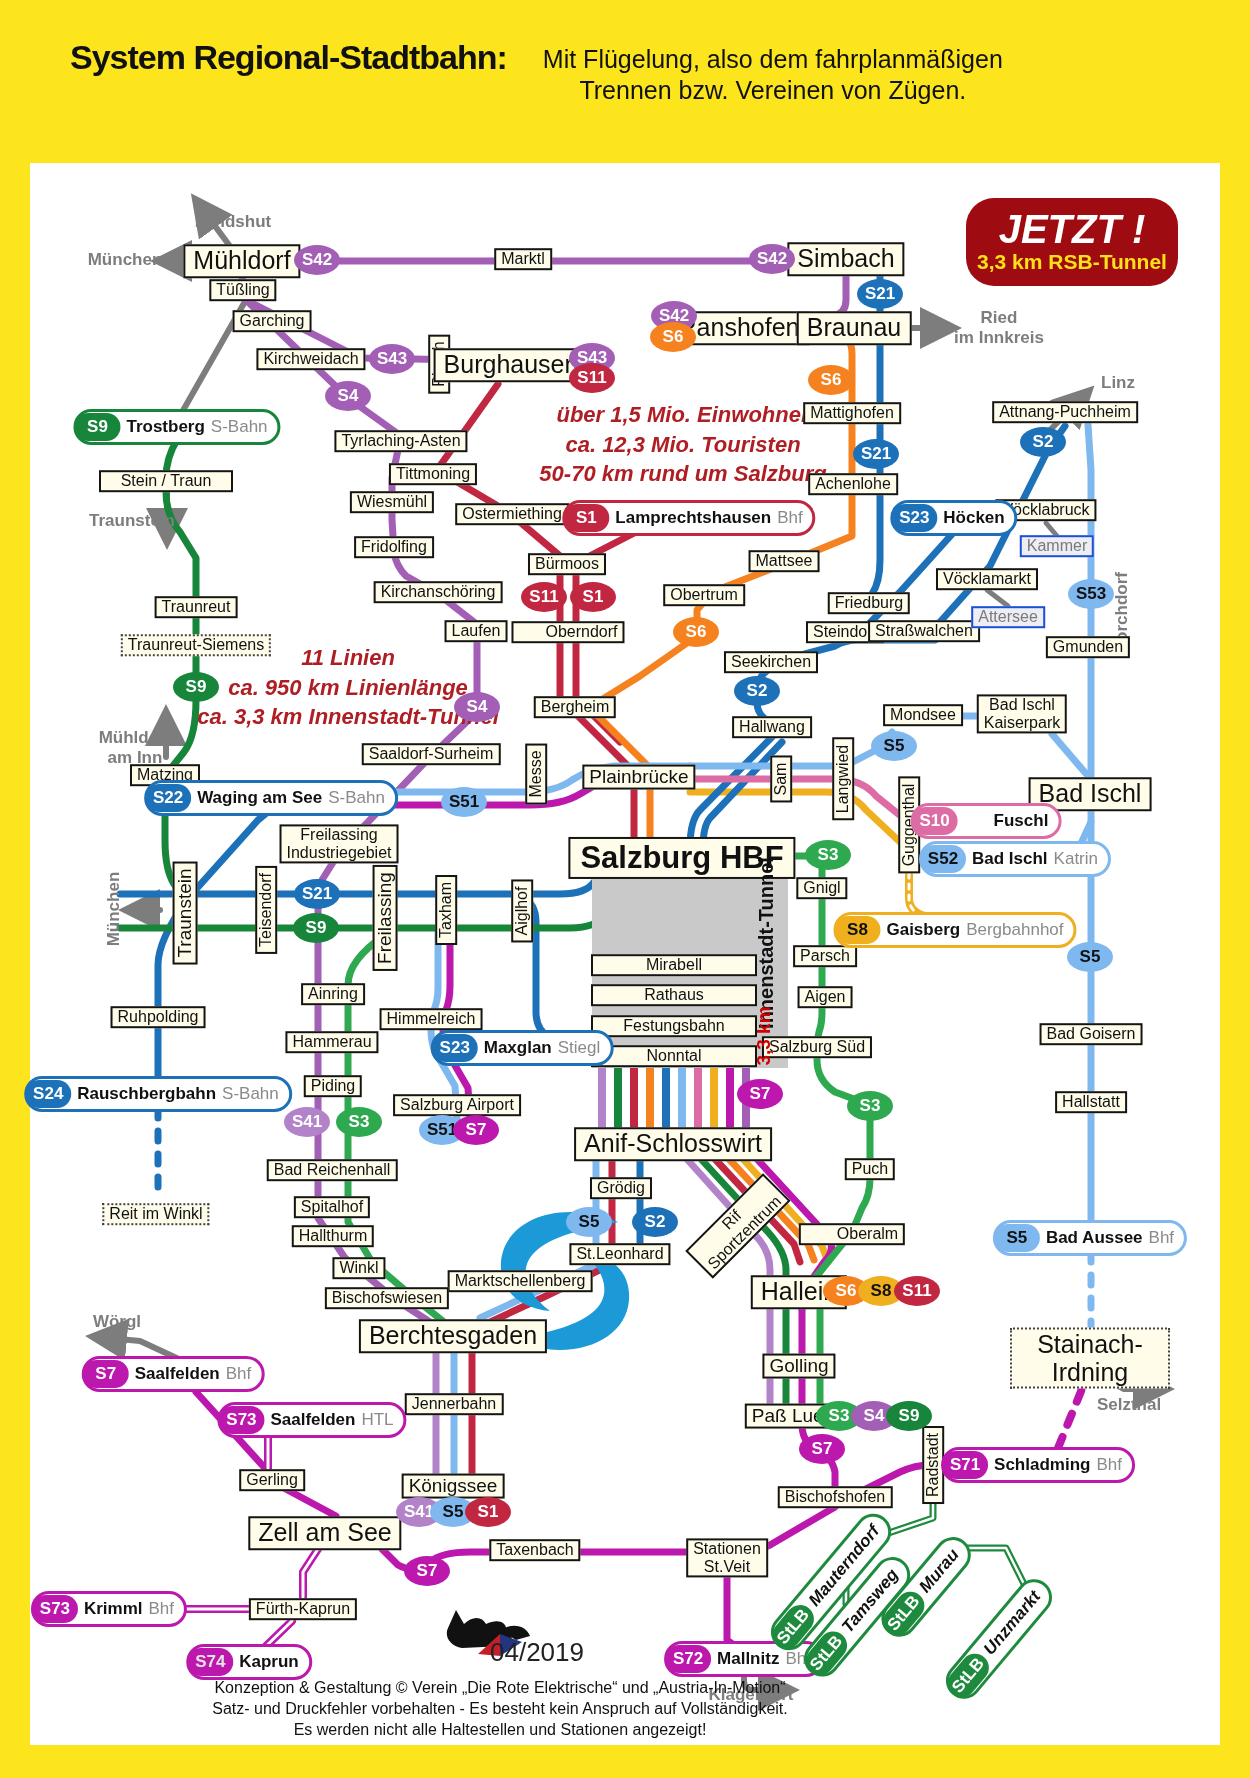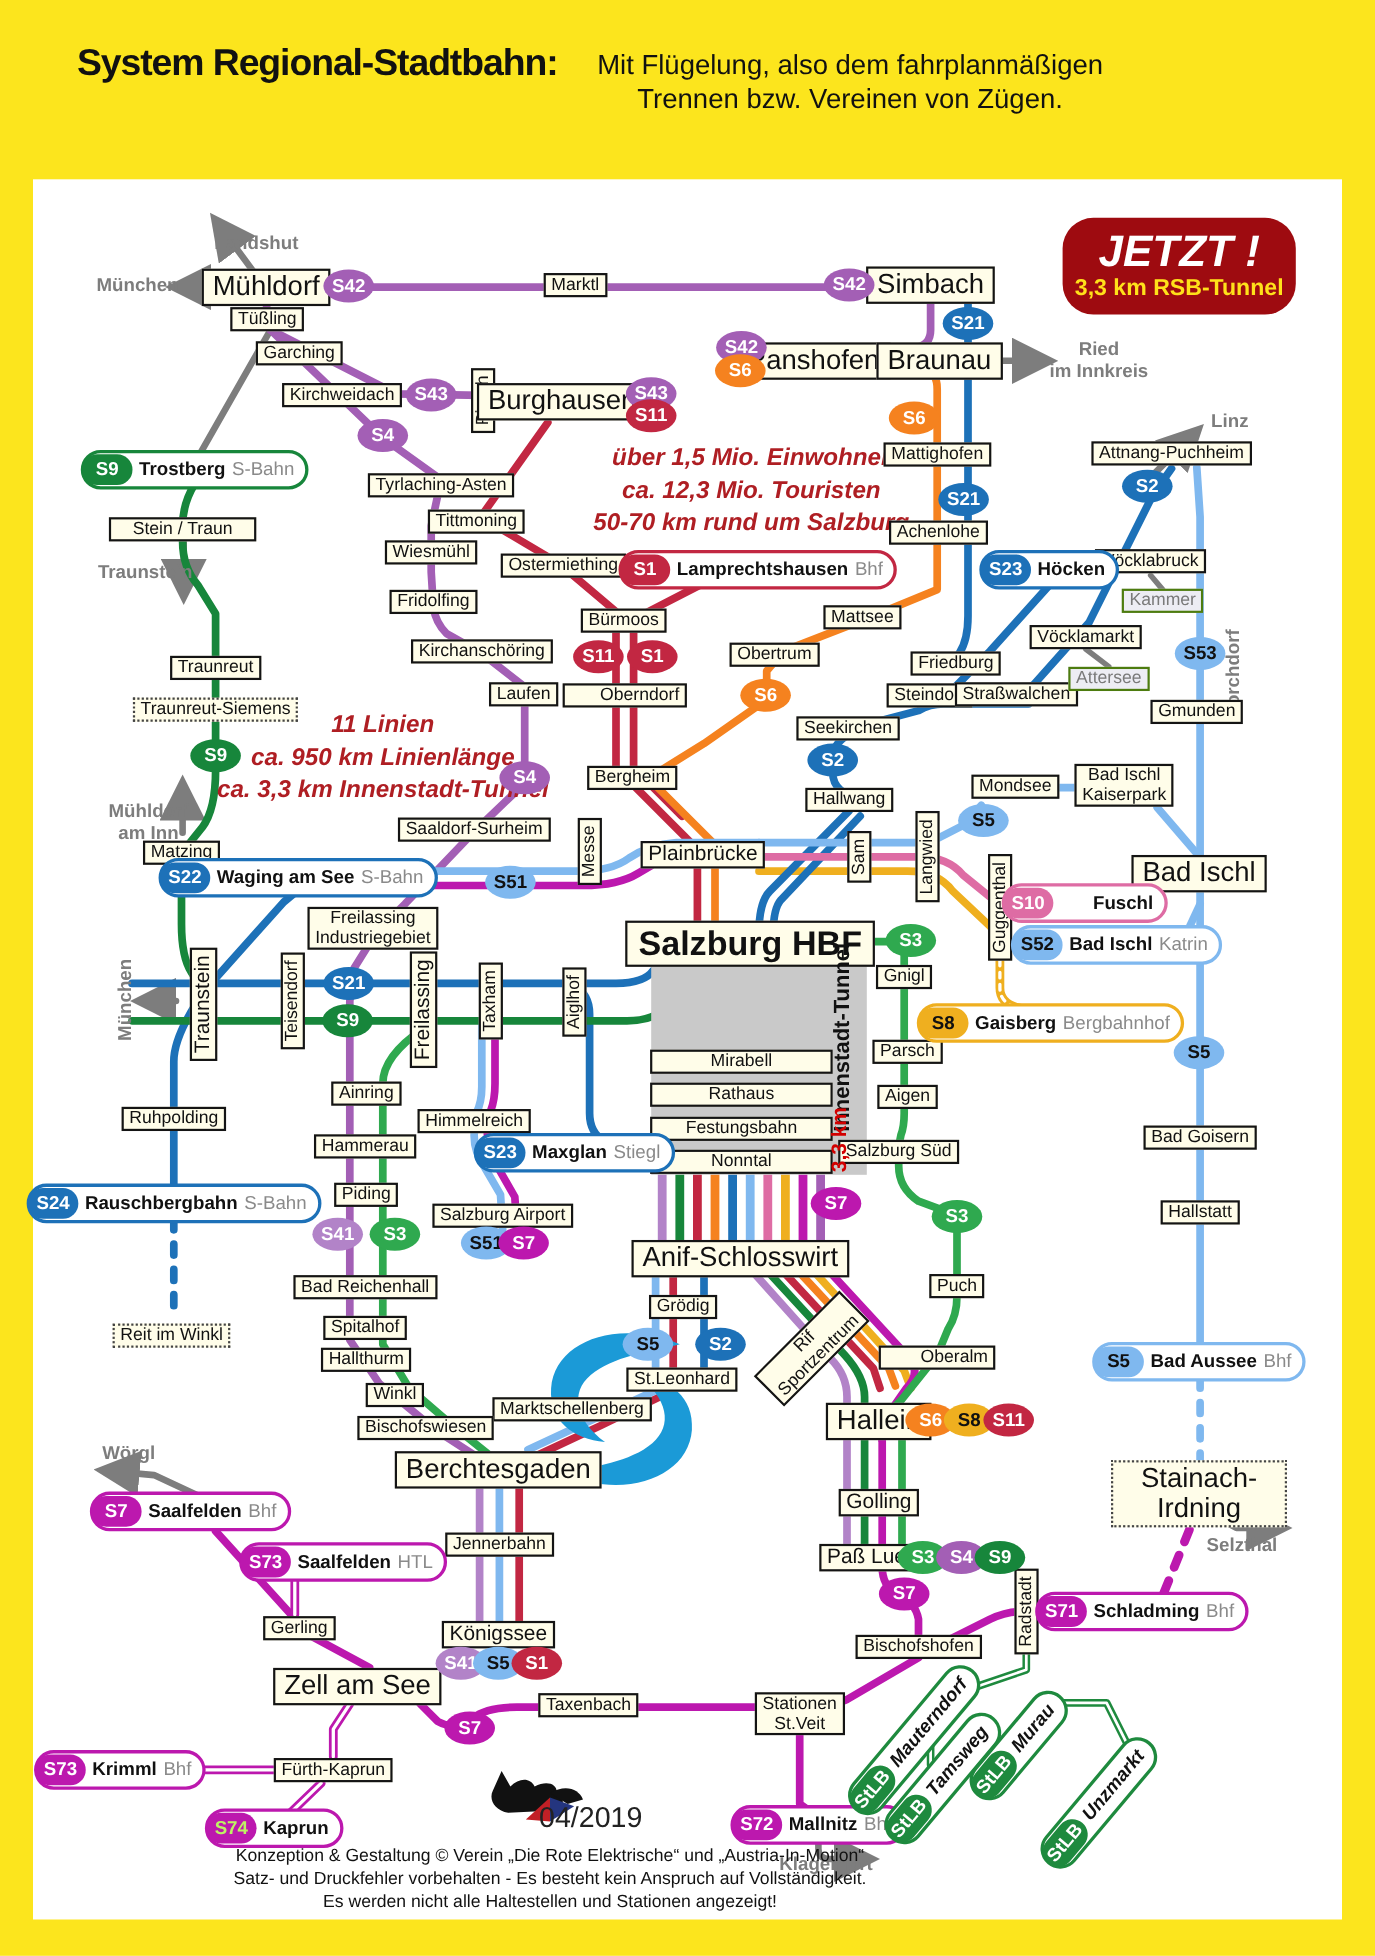--- a/index.html
+++ b/index.html
@@ -11,21 +11,21 @@
   .h-main{font-size:37px;font-weight:bold;letter-spacing:-1px;}
   .h-sub{font-size:25px;}
   .h-row2{display:flex;align-items:flex-start;gap:36px;margin-top:8px;}
   .h-main2{font-size:34px;font-weight:bold;letter-spacing:-1px;}
   .h-sub2{font-size:25px;text-align:center;line-height:1.25;padding-top:6px;}
   svg{position:absolute;left:0;top:0;}
   .st{position:absolute;background:#FFFDE9;border:2px solid #141414;padding:0 5px;font-size:16px;color:#111;text-align:center;white-space:pre-line;line-height:1.1;transform:translate(-50%,-50%);z-index:30;}
   .st.md{font-size:19px;}
   .st.lg{font-size:25px;padding:1px 8px;}
   .st.xl{font-size:31px;font-weight:bold;padding:2px 10px;}
-  .st.gray{background:#EDEDF4;border:2px solid #4d7c0f;color:#7a7a7a;}
+  .st.gray{background:#EDEDF4;border:2px solid #1d4ed8;color:#7a7a7a;}
   .st.dot{border:2px dotted #444;}
   .badge{position:absolute;min-width:46px;height:30px;border-radius:50%;display:flex;align-items:center;justify-content:center;font-weight:bold;font-size:17px;color:#fff;transform:translate(-50%,-50%);z-index:32;padding:0 4px;box-sizing:border-box;}
   .pill{position:absolute;display:inline-flex;align-items:center;gap:6px;background:#fff;border:3px solid;border-radius:18px;height:30px;padding:0 10px 0 0;white-space:nowrap;font-size:17px;transform:translate(-50%,-50%);z-index:33;}
   .pill .pb{min-width:46px;height:28px;border-radius:14px;display:flex;align-items:center;justify-content:center;font-weight:bold;font-size:17px;color:#fff;margin-left:-2px;padding:0 4px;box-sizing:border-box;}
   .pill .pn{font-weight:bold;color:#111;}
   .pill .ps{color:#8a8a8a;}
   .glabel{position:absolute;color:#7D7D7D;font-weight:bold;font-size:17px;text-align:center;white-space:pre-line;line-height:1.2;transform:translate(-50%,-50%);z-index:20;}
   .note{position:absolute;color:#AF1E23;font-weight:bold;font-style:italic;font-size:22px;text-align:center;line-height:1.35;white-space:pre-line;transform:translate(-50%,-50%);z-index:25;}
   #tunnelband{position:absolute;left:592px;top:846px;width:196px;height:222px;background:#C9C9C9;z-index:5;}
   #tlabel{position:absolute;left:766px;top:943px;transform:translate(-50%,-50%) rotate(-90deg);font-weight:bold;font-size:20px;color:#111;z-index:31;white-space:nowrap;}
@@ -444,21 +444,21 @@
       <span class="pb" style="background: rgb(188, 24, 174); color: rgb(255, 255, 255);">S73</span>
       <span class="pn">Saalfelden</span>
       <span class="ps">HTL</span>
     </div>
     <div class="pill" style="border-color: rgb(188, 24, 174); left: 109px; top: 1609px; transform: translate(-50%, -50%);">
       <span class="pb" style="background: rgb(188, 24, 174); color: rgb(255, 255, 255);">S73</span>
       <span class="pn">Krimml</span>
       <span class="ps">Bhf</span>
     </div>
     <div class="pill" style="border-color: rgb(188, 24, 174); left: 249px; top: 1662px; transform: translate(-50%, -50%);">
-      <span class="pb" style="background: rgb(188, 24, 174); color: #bef264;">S74</span>
+      <span class="pb" style="background: rgb(188, 24, 174); color: #e5e5e5;">S74</span>
       <span class="pn">Kaprun</span>
     </div>
     <div class="pill" style="border-color: rgb(188, 24, 174); left: 744px; top: 1659px; transform: translate(-50%, -50%);">
       <span class="pb" style="background: rgb(188, 24, 174); color: rgb(255, 255, 255);">S72</span>
       <span class="pn">Mallnitz</span>
       <span class="ps">Bhf</span>
     </div>
     <div class="pill" style="border-color: rgb(30, 138, 62); left: 831px; top: 1582px; transform: translate(-50%, -50%) rotate(-50deg);">
       <span class="pb" style="background: rgb(30, 138, 62); color: rgb(255, 255, 255);">StLB</span>
       <span class="pn" style="font-style: italic;">Mauterndorf</span>

